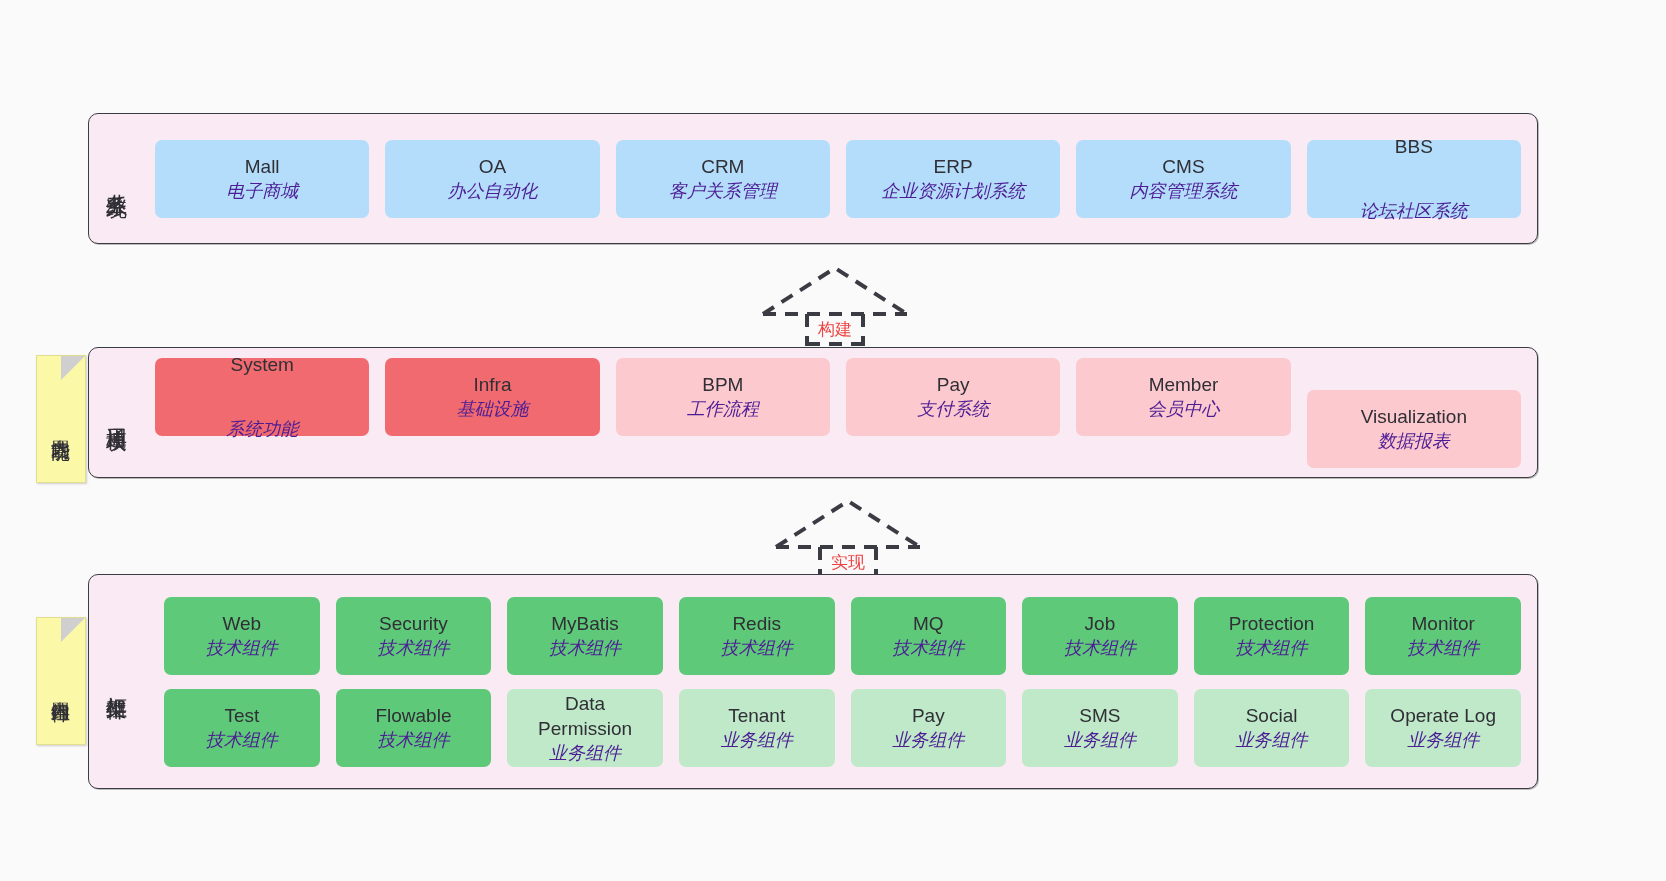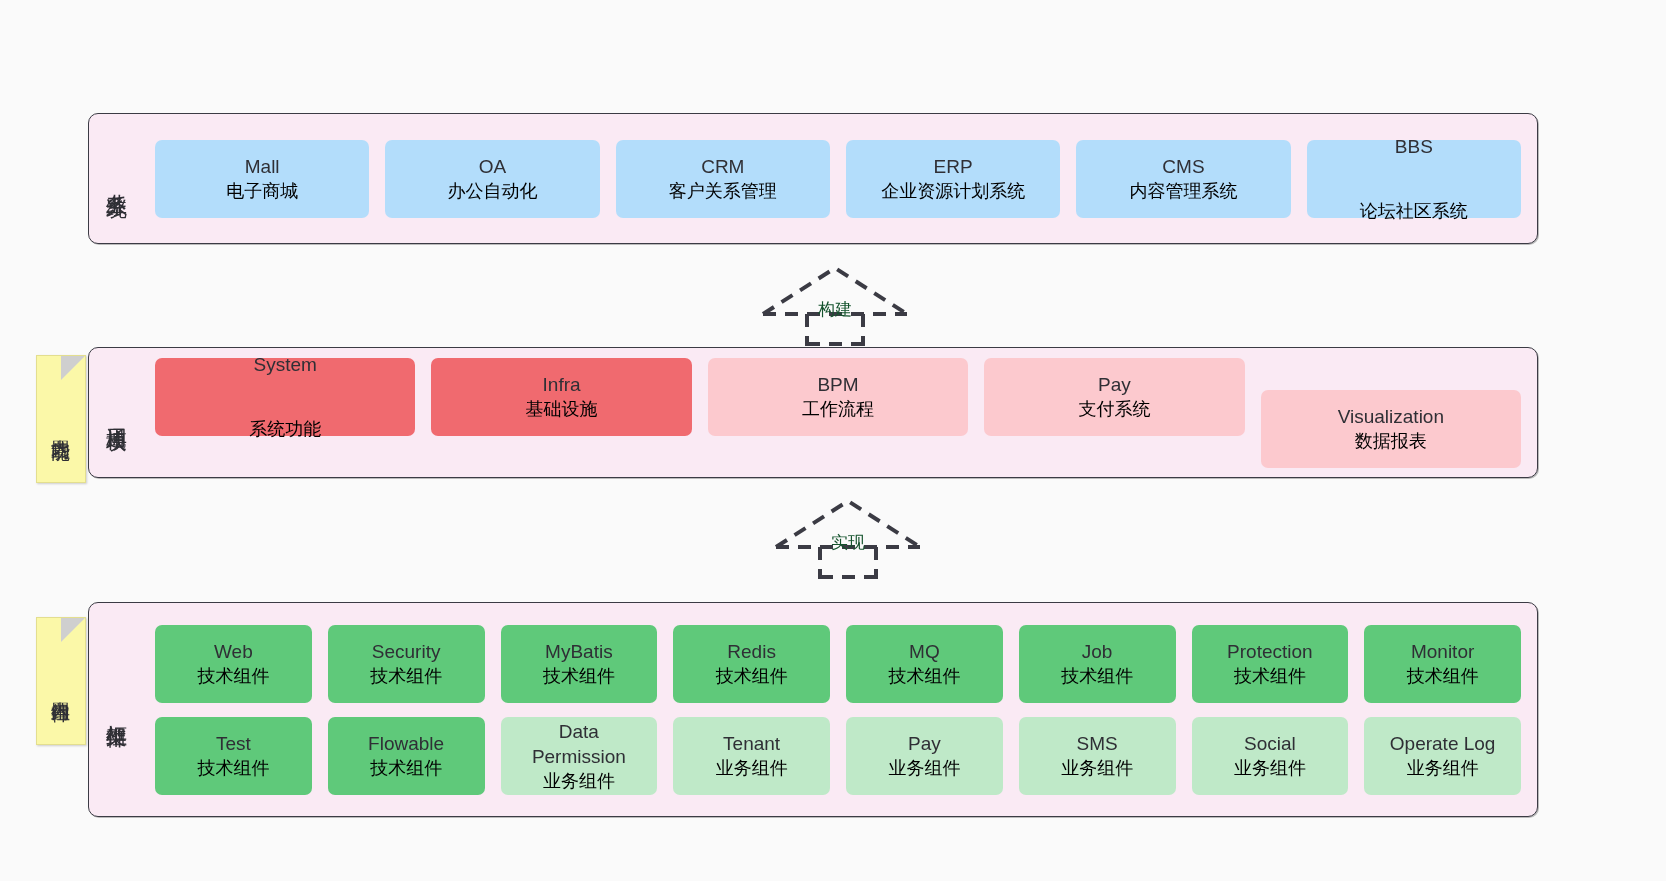--- a/index.html
+++ b/index.html
@@ -80,21 +80,22 @@
     padding: 4px 6px;
   }
   .node .n-en {
     font-size: 19px;
     line-height: 25px;
     color: #2f2f35;
   }
   .node .n-cn {
     font-size: 18px;
     line-height: 24px;
-    color: #000000;
+    color: #4c1d95;
+    font-style: italic;
   }
 
   .node.blue   { background: #b3ddfb; }
   .node.red    { background: #f06a6f; }
   .node.pink   { background: #fcc9ce; }
   .node.green  { background: #5fc97a; }
   .node.lgreen { background: #bfe9c8; }
 
   
   .note {
@@ -129,23 +130,24 @@
 
   
   .arrow {
     position: absolute;
   }
   .arrow svg { display: block; overflow: visible; }
   .arrow-label {
     position: absolute;
     font-size: 17px;
     line-height: 20px;
-    color: #14532d;
+    color: #ef4444;
     background: transparent;
     white-space: nowrap;
+    margin-top: 20px;
   }
 </style>
 </head>
 <body>
 
 <div class="canvas">
 
   <div class="layer" id="layer-business" style="left:88px; top:113px; width:1450px; height:131px;">
     <div class="layer-title">业务系统</div>
     <div class="layer-body">
@@ -221,20 +223,24 @@
         <div class="node pink" style="height:78px;">
           <span class="n-en">BPM</span>
           <span class="n-cn">工作流程</span>
         </div>
 
         <div class="node pink" style="height:78px;">
           <span class="n-en">Pay</span>
           <span class="n-cn">支付系统</span>
         </div>
 
+        <div class="node pink" style="height:78px;">
+          <span class="n-en">Member</span>
+          <span class="n-cn">会员中心</span>
+        </div>
 
         <div class="node pink" style="height:78px;margin-top:32px;">
           <span class="n-en">Visualization</span>
           <span class="n-cn">数据报表</span>
         </div>
 
       </div>
     </div>
   </div>
 
@@ -247,21 +253,21 @@
       <path d="M 52 82 L 108 82" fill="none" stroke="#3b3b44" stroke-width="4" stroke-dasharray="13 9"></path>
     </svg>
     <span class="arrow-label" style="left:52px; top:38px; width:56px; text-align:center;">实现</span>
   </div>
 
   <div class="note" style="left:36px; top:617px; width:50px; height:128px;">
     <span class="fold"></span>
     <span>内置组件</span>
   </div>
 
-  <div class="layer" id="layer-framework" style="left:88px; top:602px; width:1450px; height:215px;">
+  <div class="layer" id="layer-framework" style="left:88px; top:574px; width:1450px; height:215px;gap:9px;">
     <div class="layer-title">框架组件</div>
     <div class="layer-body">
 
       <div class="box-row">
 
         <div class="node green" style="height:78px;">
           <span class="n-en">Web</span>
           <span class="n-cn">技术组件</span>
         </div>
 

